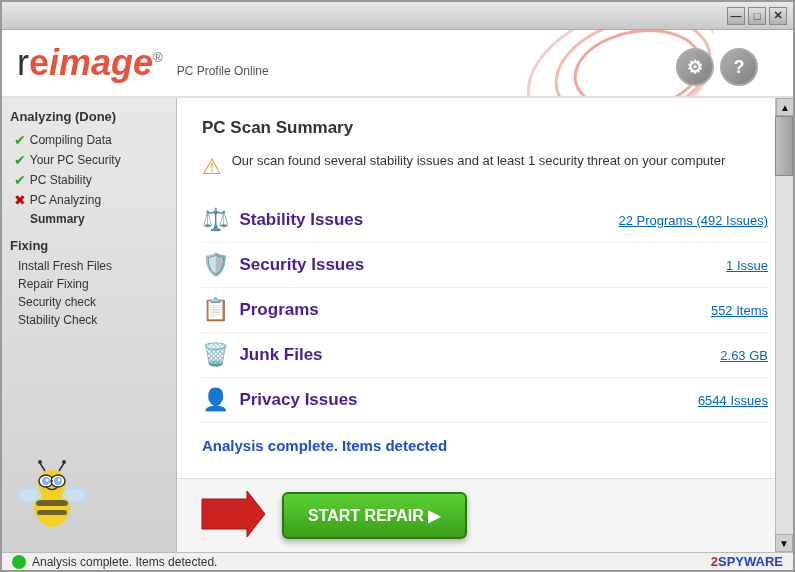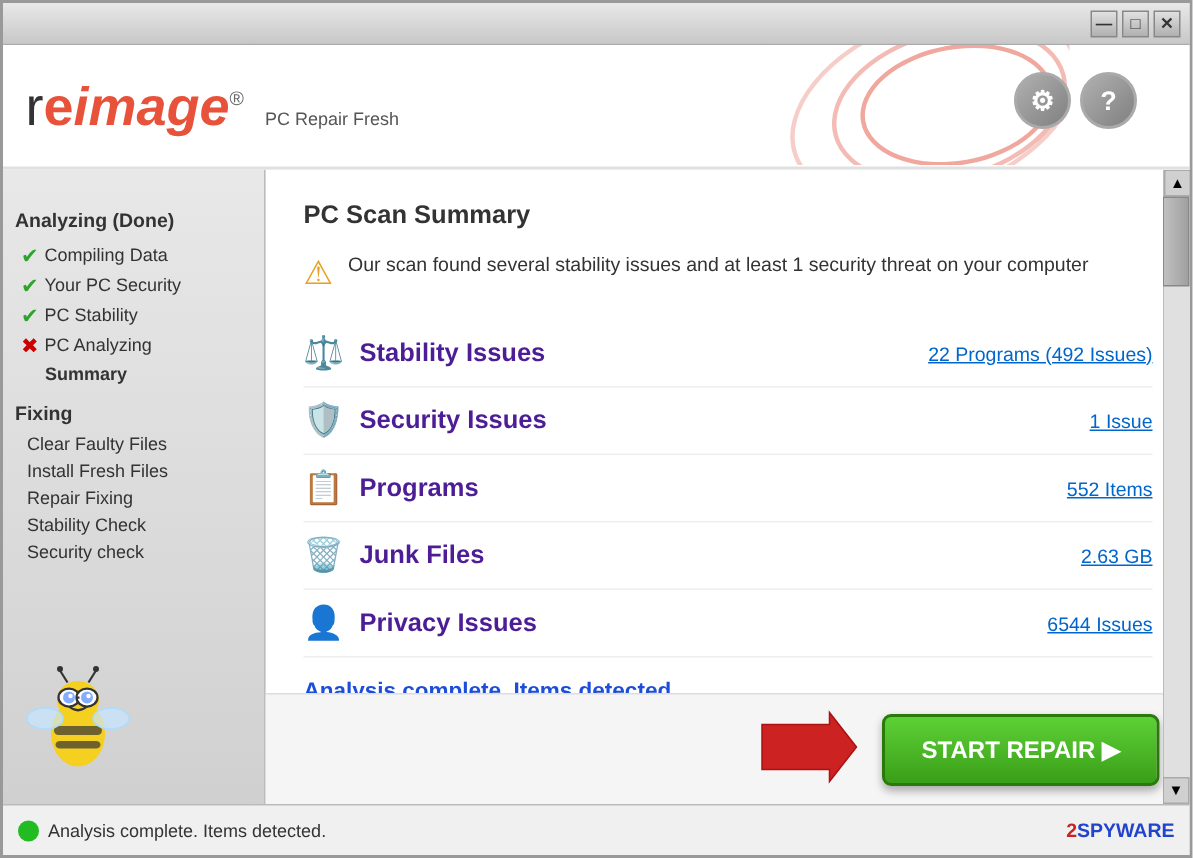--- a/index.html
+++ b/index.html
@@ -5,31 +5,31 @@
     * { margin: 0; padding: 0; box-sizing: border-box; }
     body { width: 795px; height: 572px; font-family: Arial, sans-serif; font-size: 13px; background: #d0d0d0; overflow: hidden; }
 
     .window { width: 795px; height: 572px; background: #f0f0f0; border: 2px solid #999; position: relative; display: flex; flex-direction: column; }
 
     
     .titlebar { background: linear-gradient(to bottom, #e8e8e8, #c8c8c8); height: 28px; display: flex; align-items: center; justify-content: flex-end; padding: 0 6px; border-bottom: 1px solid #aaa; }
     .titlebar-btn { width: 18px; height: 18px; border: 1px solid #888; background: linear-gradient(to bottom, #e0e0e0, #b0b0b0); margin-left: 3px; cursor: pointer; display: flex; align-items: center; justify-content: center; font-size: 11px; font-weight: bold; color: #333; }
 
     
-    .header { background: white; height: 83px; display: flex; align-items: center; padding: 0 15px; border-bottom: 2px solid #e0e0e0; position: relative; overflow: hidden; }
+    .header { background: white; height: 68px; display: flex; align-items: center; padding: 0 15px; border-bottom: 2px solid #e0e0e0; position: relative; overflow: hidden; }
     .logo-area { display: flex; align-items: baseline; gap: 6px; }
     .header-icons { position: absolute; right: 35px; top: 18px; display: flex; gap: 6px; }
     .header-icon-btn { width: 38px; height: 38px; border-radius: 50%; border: 2px solid #aaa; background: linear-gradient(135deg, #b0b0b0, #808080); display: flex; align-items: center; justify-content: center; cursor: pointer; color: white; font-size: 18px; font-weight: bold; }
 
     
     .main { display: flex; flex: 1; overflow: hidden; }
 
     
     .sidebar { width: 175px; background: linear-gradient(to bottom, #e8e8e8, #d0d0d0); border-right: 1px solid #bbb; padding: 10px 8px; flex-shrink: 0; position: relative; }
-    .sidebar-section-title { font-weight: bold; font-size: 13px; color: #333; margin-bottom: 6px; margin-top: 16px; }
+    .sidebar-section-title { font-weight: bold; font-size: 13px; color: #333; margin-bottom: 6px; margin-top: 1px; }
     .sidebar-item { display: flex; align-items: center; gap: 4px; padding: 2px 0 2px 4px; font-size: 12px; color: #333; cursor: pointer; }
     .sidebar-item .icon { font-size: 14px; }
     .sidebar-item .icon.green { color: #2aa52a; }
     .sidebar-item .icon.red { color: #cc0000; }
     .sidebar-item.bold-item { font-weight: bold; }
     .fixing-label { font-weight: bold; font-size: 13px; color: #333; margin-top: 10px; margin-bottom: 4px; }
     .fixing-item { padding: 2px 0 2px 8px; font-size: 12px; color: #333; cursor: pointer; }
 
     
     .bee-area { position: absolute; bottom: 5px; left: 10px; font-size: 60px; }
@@ -45,30 +45,30 @@
     .issue-row { display: flex; align-items: center; justify-content: space-between; padding: 9px 0; border-bottom: 1px solid #eee; }
     .issue-left { display: flex; align-items: center; gap: 10px; }
     .issue-icon { font-size: 22px; color: #555; }
     .issue-label { font-weight: bold; font-size: 17px; color: #4c1d95; }
     .issue-link { color: #0066cc; text-decoration: underline; font-size: 13px; cursor: pointer; }
 
     
     .analysis-complete { margin-top: 14px; font-size: 15px; font-weight: bold; color: #1d4ed8; margin-bottom: 10px; }
 
     
-    .repair-area { padding: 10px 20px; background: #f5f5f5; border-top: 1px solid #ddd; display: flex; justify-content: flex-end; align-items: center; gap: 15px; }
+    .repair-area { padding: 10px 20px; background: #f5f5f5; border-top: 1px solid #ddd; display: flex; justify-content: flex-start; align-items: center; gap: 15px; }
     .start-repair-btn { background: linear-gradient(to bottom, #5dd136, #3a9e18); border: 2px solid #2a7a0a; border-radius: 6px; padding: 12px 24px; color: white; font-size: 16px; font-weight: bold; cursor: pointer; display: flex; align-items: center; gap: 8px; text-transform: uppercase; box-shadow: 0 3px 6px rgba(0,0,0,0.3); }
 
     
     .scrollbar-track { position: absolute; right: 0; top: 0; width: 18px; height: 100%; background: #e0e0e0; border-left: 1px solid #bbb; }
     .scrollbar-thumb { position: absolute; top: 0; right: 0; width: 18px; height: 60px; background: linear-gradient(to right, #c0c0c0, #a0a0a0); border: 1px solid #888; }
     .scrollbar-arrow { width: 18px; height: 18px; background: #d0d0d0; border: 1px solid #aaa; display: flex; align-items: center; justify-content: center; font-size: 10px; cursor: pointer; }
 
     
-    .statusbar { height: 34px; background: #f0f0f0; border-top: 1px solid #bbb; display: flex; align-items: center; justify-content: space-between; padding: 0 10px; }
+    .statusbar { height: 18px; background: #f0f0f0; border-top: 1px solid #bbb; display: flex; align-items: center; justify-content: space-between; padding: 0 10px; }
     .statusbar-left { display: flex; align-items: center; gap: 6px; font-size: 12px; color: #333; }
     .statusbar-dot { width: 14px; height: 14px; border-radius: 50%; background: #22bb22; }
     .statusbar-right { font-size: 13px; font-weight: bold; color: #cc2222; }
     .statusbar-right span { color: #2244cc; }
 
     
     .header-waves { position: absolute; right: 80px; top: 0; height: 80px; width: 220px; overflow: hidden; pointer-events: none; }
     .wave1 { position: absolute; right: -10px; top: -20px; width: 200px; height: 120px; border-radius: 50%; border: 3px solid rgba(220,60,40,0.25); transform: rotate(-20deg); }
     .wave2 { position: absolute; right: 0px; top: -10px; width: 160px; height: 100px; border-radius: 50%; border: 3px solid rgba(220,60,40,0.35); transform: rotate(-15deg); }
     .wave3 { position: absolute; right: 10px; top: 0px; width: 130px; height: 80px; border-radius: 50%; border: 3px solid rgba(220,60,40,0.45); transform: rotate(-10deg); }
@@ -85,21 +85,21 @@
     <div class="titlebar-btn">—</div>
     <div class="titlebar-btn">□</div>
     <div class="titlebar-btn">✕</div>
   </div>
 
   <div class="header">
     <div class="logo-area">
       <span style="font-size:36px; font-weight:300; color:#333;">
         <span style="color:#333; font-weight:300;">r</span><span style="color:#e8523a; font-weight:bold;">e</span><span style="color:#e8523a; font-weight:bold; font-size:36px; font-style:italic;">image</span><sup style="font-size:13px; color:#666;">®</sup>
       </span>
-      <span style="font-size:12px; color:#555; margin-left:8px;">PC Repair Fresh</span>
+      <span style="font-size:12px; color:#555; margin-left:8px;">PC Profile Online</span>
     </div>
     <div class="header-waves">
       <div class="wave1"></div>
       <div class="wave2"></div>
       <div class="wave3"></div>
     </div>
     <div class="header-icons">
       <div class="header-icon-btn" title="Settings">⚙</div>
       <div class="header-icon-btn" title="Help">?</div>
     </div>
@@ -124,25 +124,24 @@
       </div>
       <div class="sidebar-item">
         <span class="icon red">✖</span>
         <span>PC Analyzing</span>
       </div>
       <div class="sidebar-item bold-item" style="padding-left:20px;text-align:center;">
         <span>Summary</span>
       </div>
 
       <div class="fixing-label">Fixing</div>
-      <div class="fixing-item">Clear Faulty Files</div>
       <div class="fixing-item">Install Fresh Files</div>
       <div class="fixing-item">Repair Fixing</div>
+      <div class="fixing-item">Security check</div>
       <div class="fixing-item">Stability Check</div>
-      <div class="fixing-item">Security check</div>
 
       <div class="bee-area">
         <svg width="80" height="80" viewBox="0 0 80 80">
 
           <ellipse cx="40" cy="52" rx="18" ry="22" fill="#f5d020"></ellipse>
 
           <ellipse cx="40" cy="52" rx="18" ry="22" fill="none" stroke="#333" stroke-width="0"></ellipse>
           <rect x="24" y="47" width="32" height="6" fill="#333" rx="3" opacity="0.7"></rect>
           <rect x="25" y="57" width="30" height="5" fill="#333" rx="3" opacity="0.7"></rect>
 

